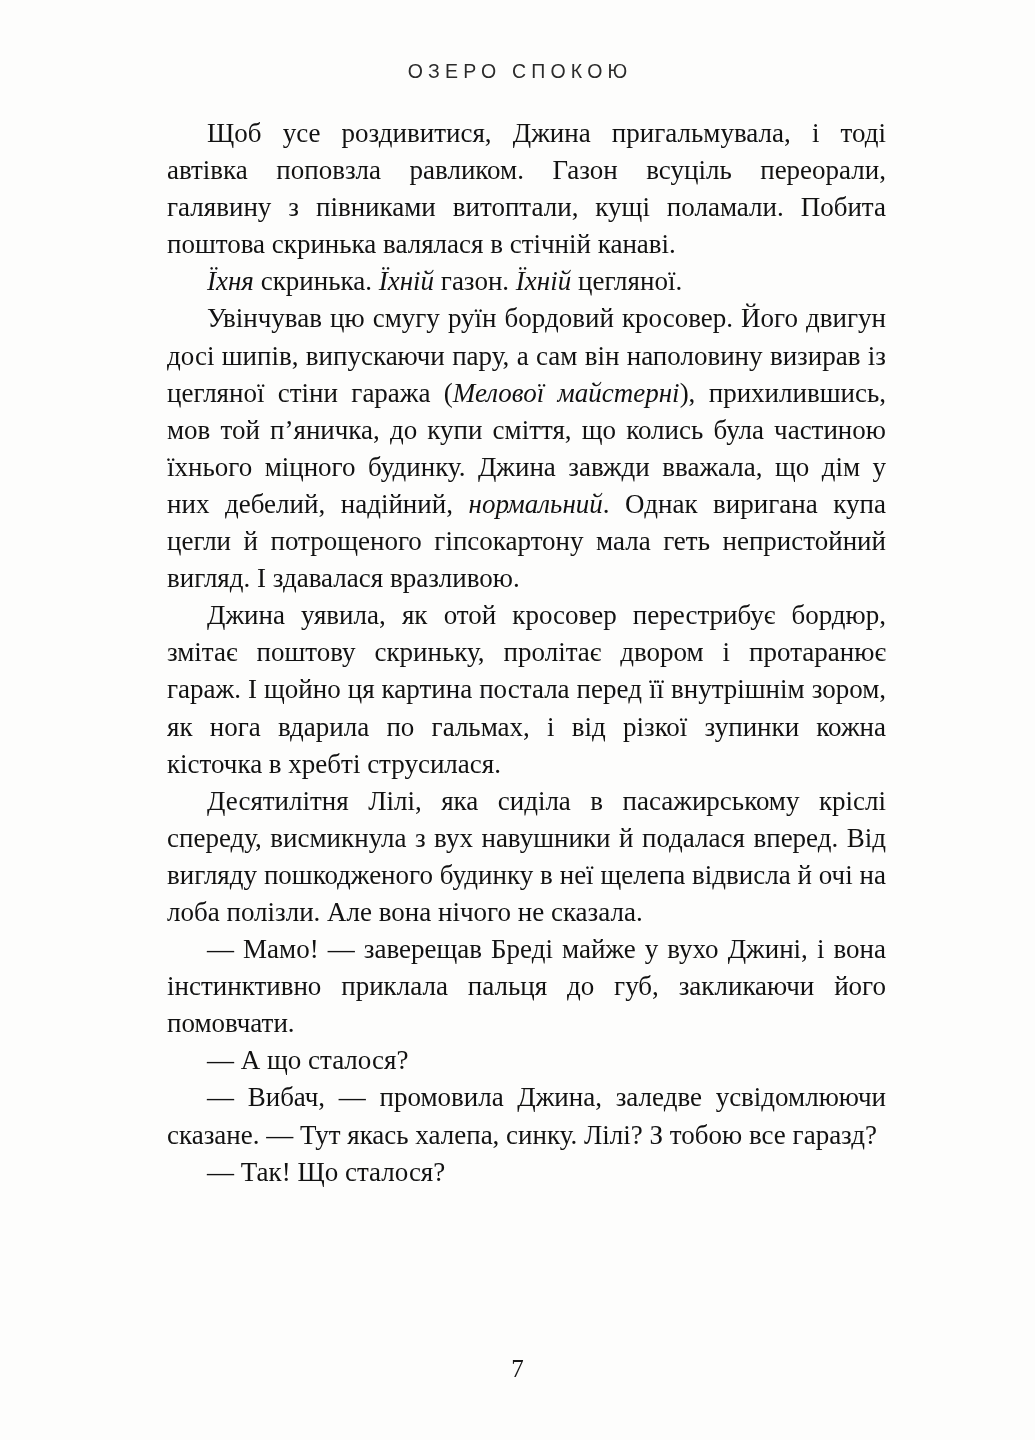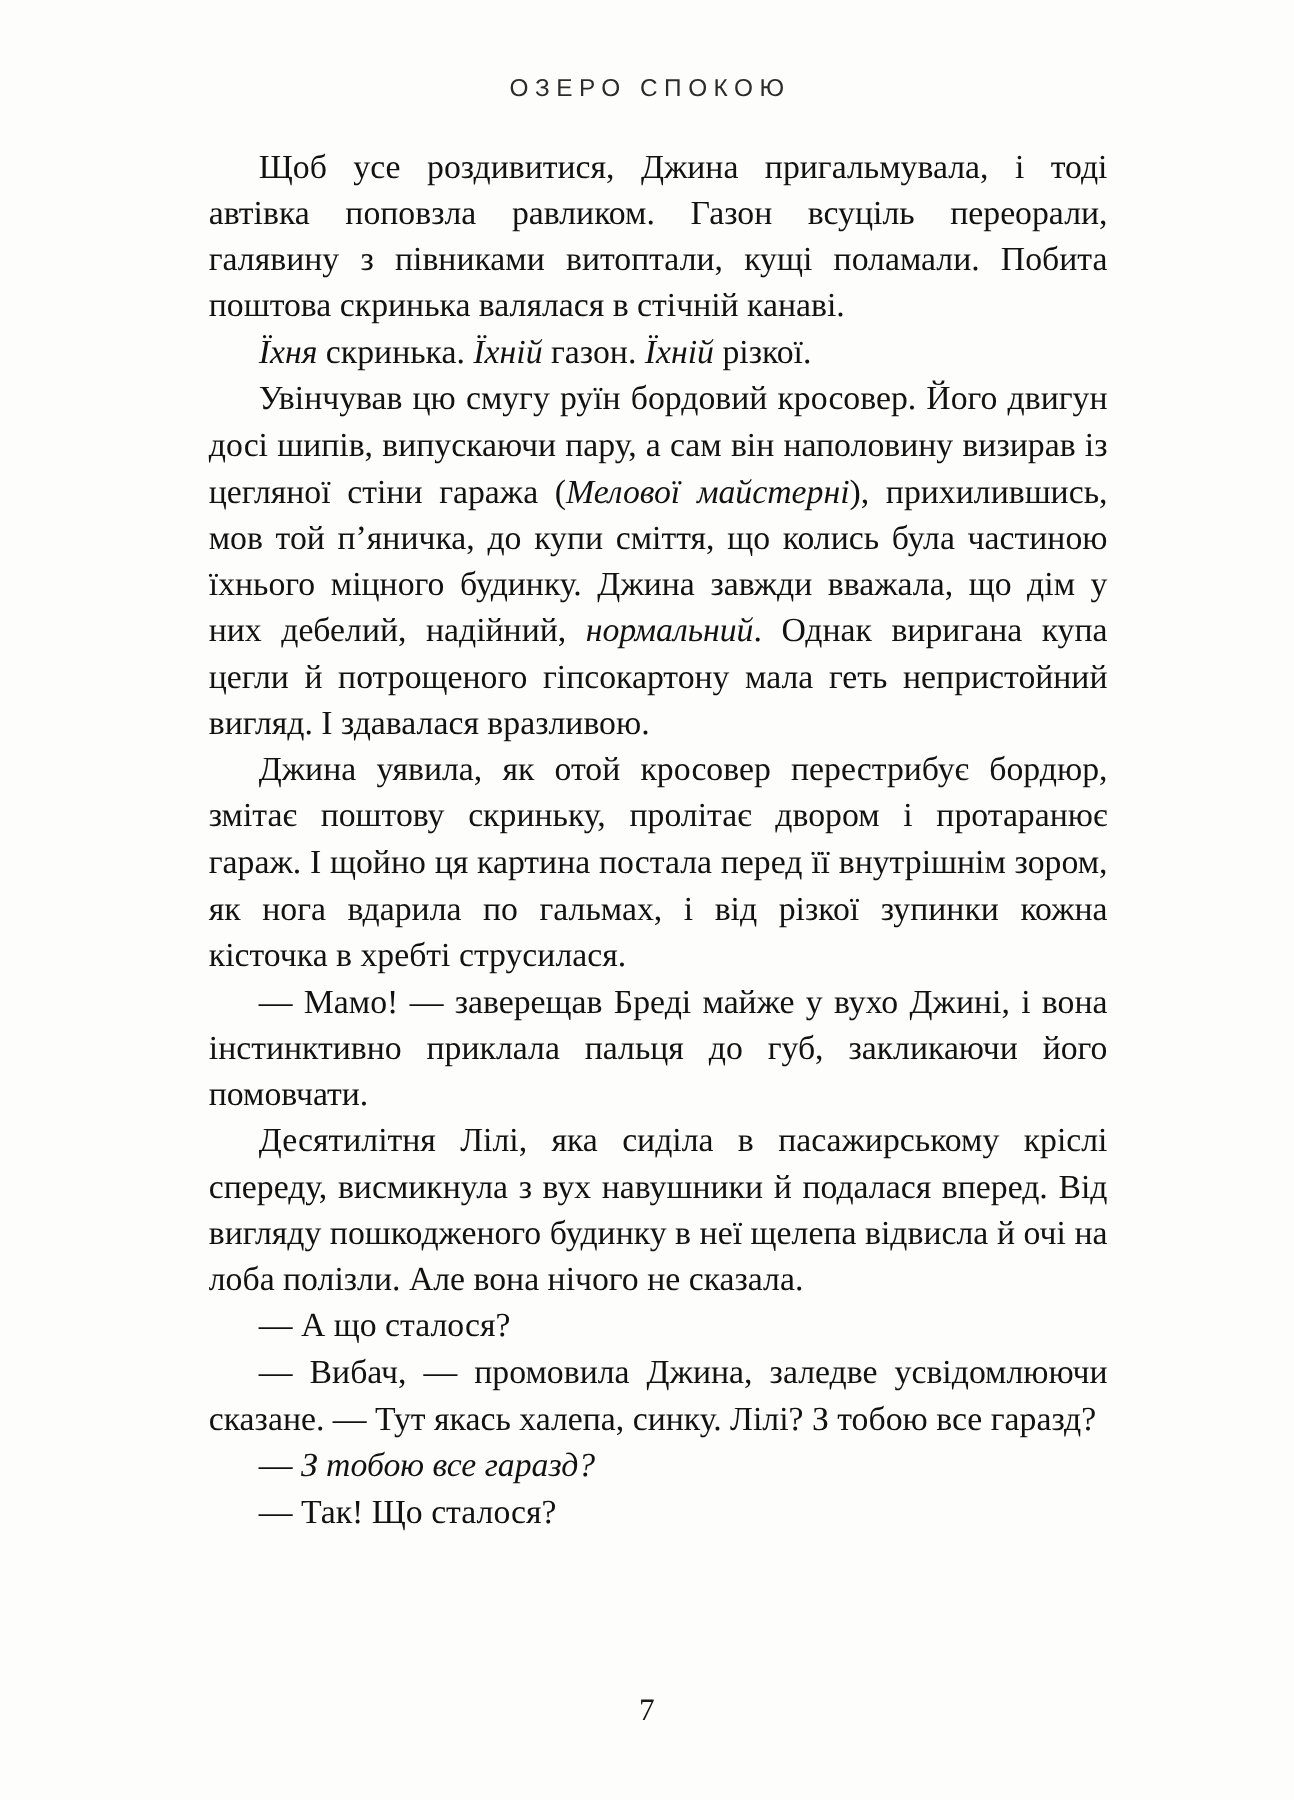--- a/index.html
+++ b/index.html
@@ -81,26 +81,25 @@
 </style>
 </head>
 <body>
 
 <div class="page">
 
   <div class="running-head">ОЗЕРО СПОКОЮ</div>
 
   <div class="textblock">
       <p><span>Щоб усе роздивитися, Джина пригальмувала, і тоді автівка поповзла равликом. Газон всуціль переорали, галявину з півниками витоптали, кущі поламали. Побита поштова скринька валялася в стічній канаві.</span></p>
-      <p><em>Їхня</em><span> скринька. </span><em>Їхній</em><span> газон. </span><em>Їхній</em><span> різкої.</span></p>
+      <p><em>Їхня</em><span> скринька. </span><em>Їхній</em><span> газон. </span><em>Їхній</em><span> цегляної.</span></p>
       <p><span>Увінчував цю смугу руїн бордовий кросовер. Його двигун досі шипів, випускаючи пару, а сам він наполовину визирав із цегляної стіни гаража (</span><em>Мелової майстерні</em><span>), прихилившись, мов той п’яничка, до купи сміття, що колись була частиною їхнього міцного будинку. Джина завжди вважала, що дім у них дебелий, надійний, </span><em>нормальний</em><span>. Однак виригана купа цегли й потрощеного гіпсокартону мала геть непристойний вигляд. І здавалася вразливою.</span></p>
       <p><span>Джина уявила, як отой кросовер перестрибує бордюр, змітає поштову скриньку, пролітає двором і протаранює гараж. І щойно ця картина постала перед її внутрішнім зором, як нога вдарила по гальмах, і від різкої зупинки кожна кісточка в хребті струсилася.</span></p>
+      <p><span>Десятилітня Лілі, яка сиділа в пасажирському кріслі спереду, висмикнула з вух навушники й подалася вперед. Від вигляду пошкодженого будинку в неї щелепа відвисла й очі на лоба полізли. Але вона нічого не сказала.</span></p>
       <p><span>— Мамо! — заверещав Бреді майже у вухо Джині, і вона інстинктивно приклала пальця до губ, закликаючи його помовчати.</span></p>
-      <p><span>Десятилітня Лілі, яка сиділа в пасажирському кріслі спереду, висмикнула з вух навушники й подалася вперед. Від вигляду пошкодженого будинку в неї щелепа відвисла й очі на лоба полізли. Але вона нічого не сказала.</span></p>
       <p><span>— А що сталося?</span></p>
       <p><span>— Вибач, — промовила Джина, заледве усвідомлюючи сказане. — Тут якась халепа, синку. Лілі? З тобою все гаразд?</span></p>
-      <p><span>— </span><em>З тобою все гаразд?</em></p>
       <p><span>— Так! Що сталося?</span></p>
     </div>
 
   <div class="folio">7</div>
 
 </div>
 
 </body></html>

